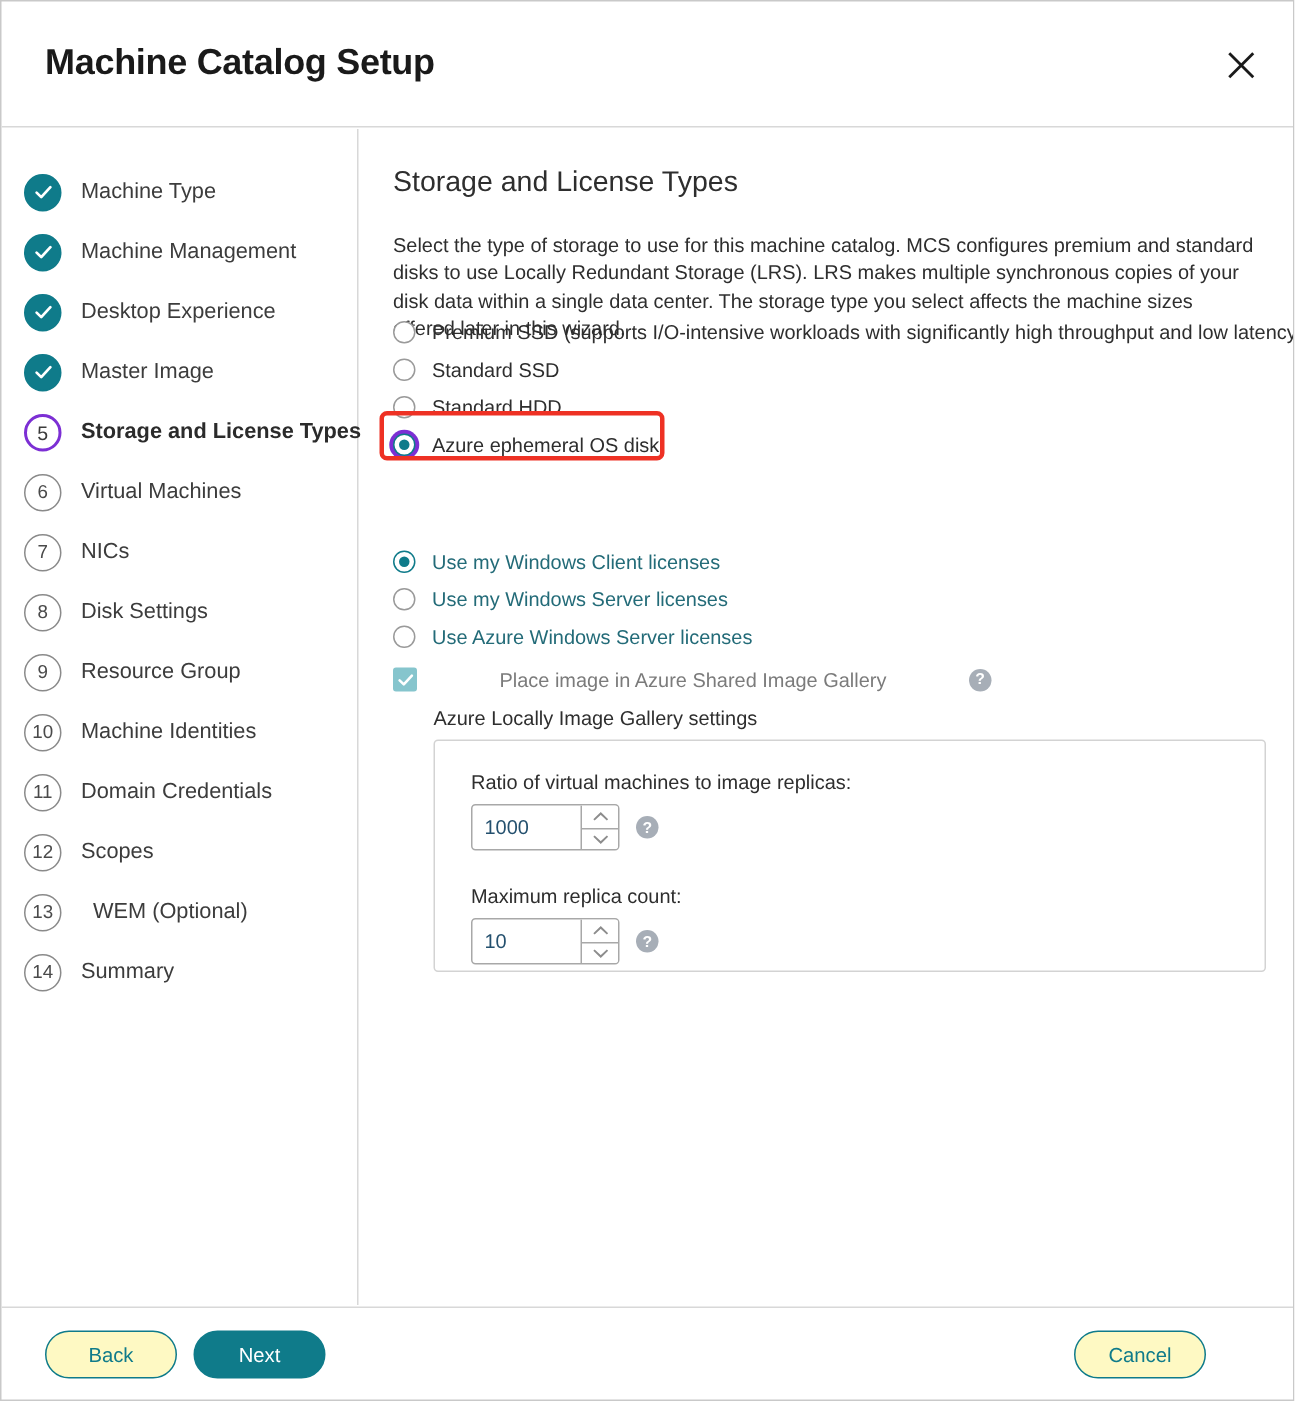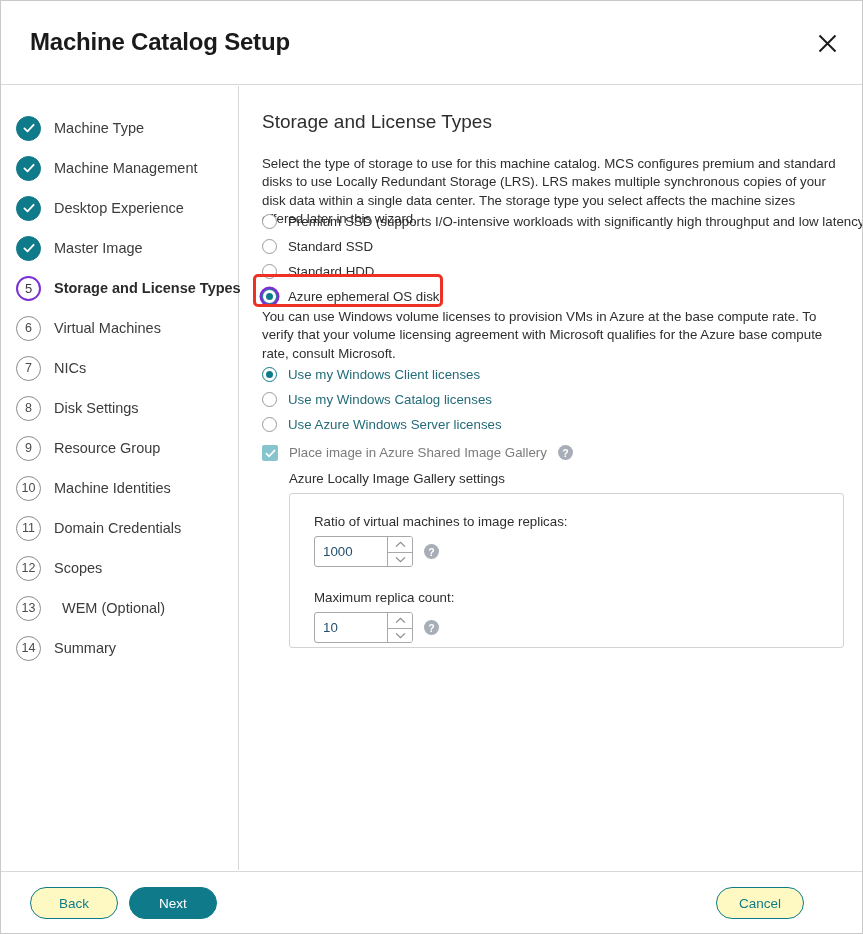--- a/index.html
+++ b/index.html
@@ -193,21 +193,23 @@
     box-sizing: border-box;
     pointer-events: none;
   }
 
   
   #gallery-check-row {
     position: absolute;
     left: 22px;
     top: 359px;
     display: flex;
+    align-items: center;
     cursor: default;
+    gap: 44px;
   }
   .checkbox {
     width: 16px;
     height: 16px;
     border-radius: 2px;
     background: #86c5cd;
     display: flex;
     align-items: center;
     justify-content: center;
     flex: 0 0 auto;
@@ -453,30 +455,29 @@
           <span class="radio-label">Standard HDD</span>
         </div>
         <div class="radio-row" style="top: 200px; text-align: right;">
           <span class="radio checked focus-ring"></span>
           <span class="radio-label">Azure ephemeral OS disk</span>
         </div>
       </div>
 
     <div id="highlight-box"></div>
 
-    <div class="body-text" id="license-desc">You can use Windows volume licenses to provision VMs in Azure at the base compute rate. To verify that your volume licensing agreement with Microsoft qualifies for the Azure base compute rate, consult Microsoft.</div>
 
     <div id="license-radios">
         <div class="radio-row" style="top: 278px;">
           <span class="radio checked"></span>
           <span class="radio-label teal">Use my Windows Client licenses</span>
         </div>
         <div class="radio-row" style="top: 303px;">
           <span class="radio"></span>
-          <span class="radio-label teal">Use my Windows Catalog licenses</span>
+          <span class="radio-label teal">Use my Windows Server licenses</span>
         </div>
         <div class="radio-row" style="top: 328px;">
           <span class="radio"></span>
           <span class="radio-label teal">Use Azure Windows Server licenses</span>
         </div>
       </div>
 
     <div id="gallery-check-row">
       <span class="checkbox">
         <svg width="11" height="11" viewBox="0 0 11 11" aria-hidden="true">

